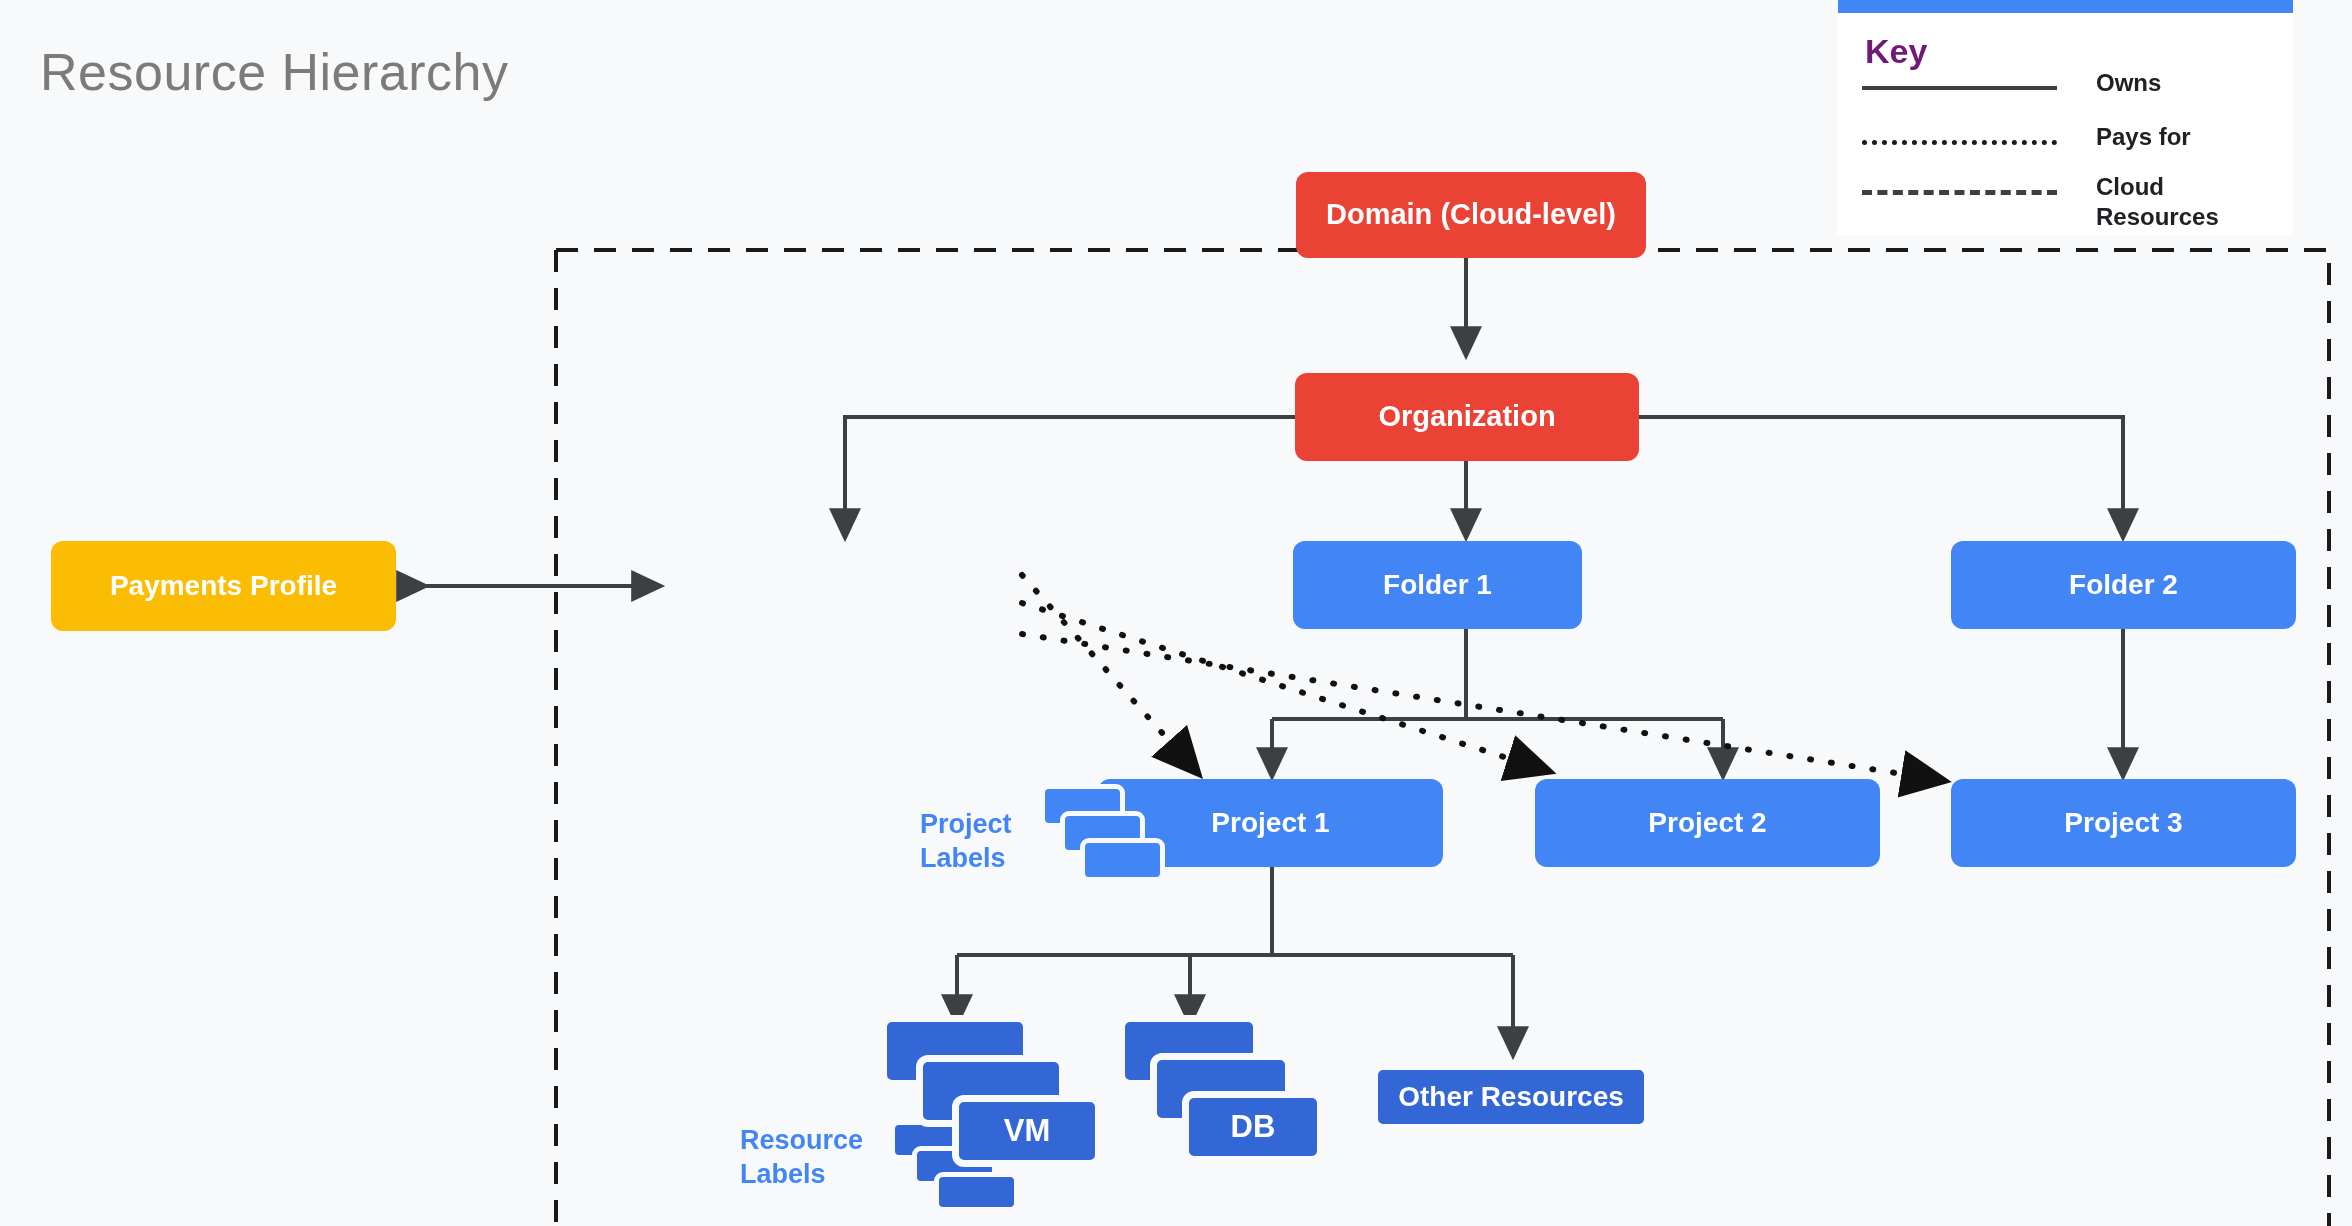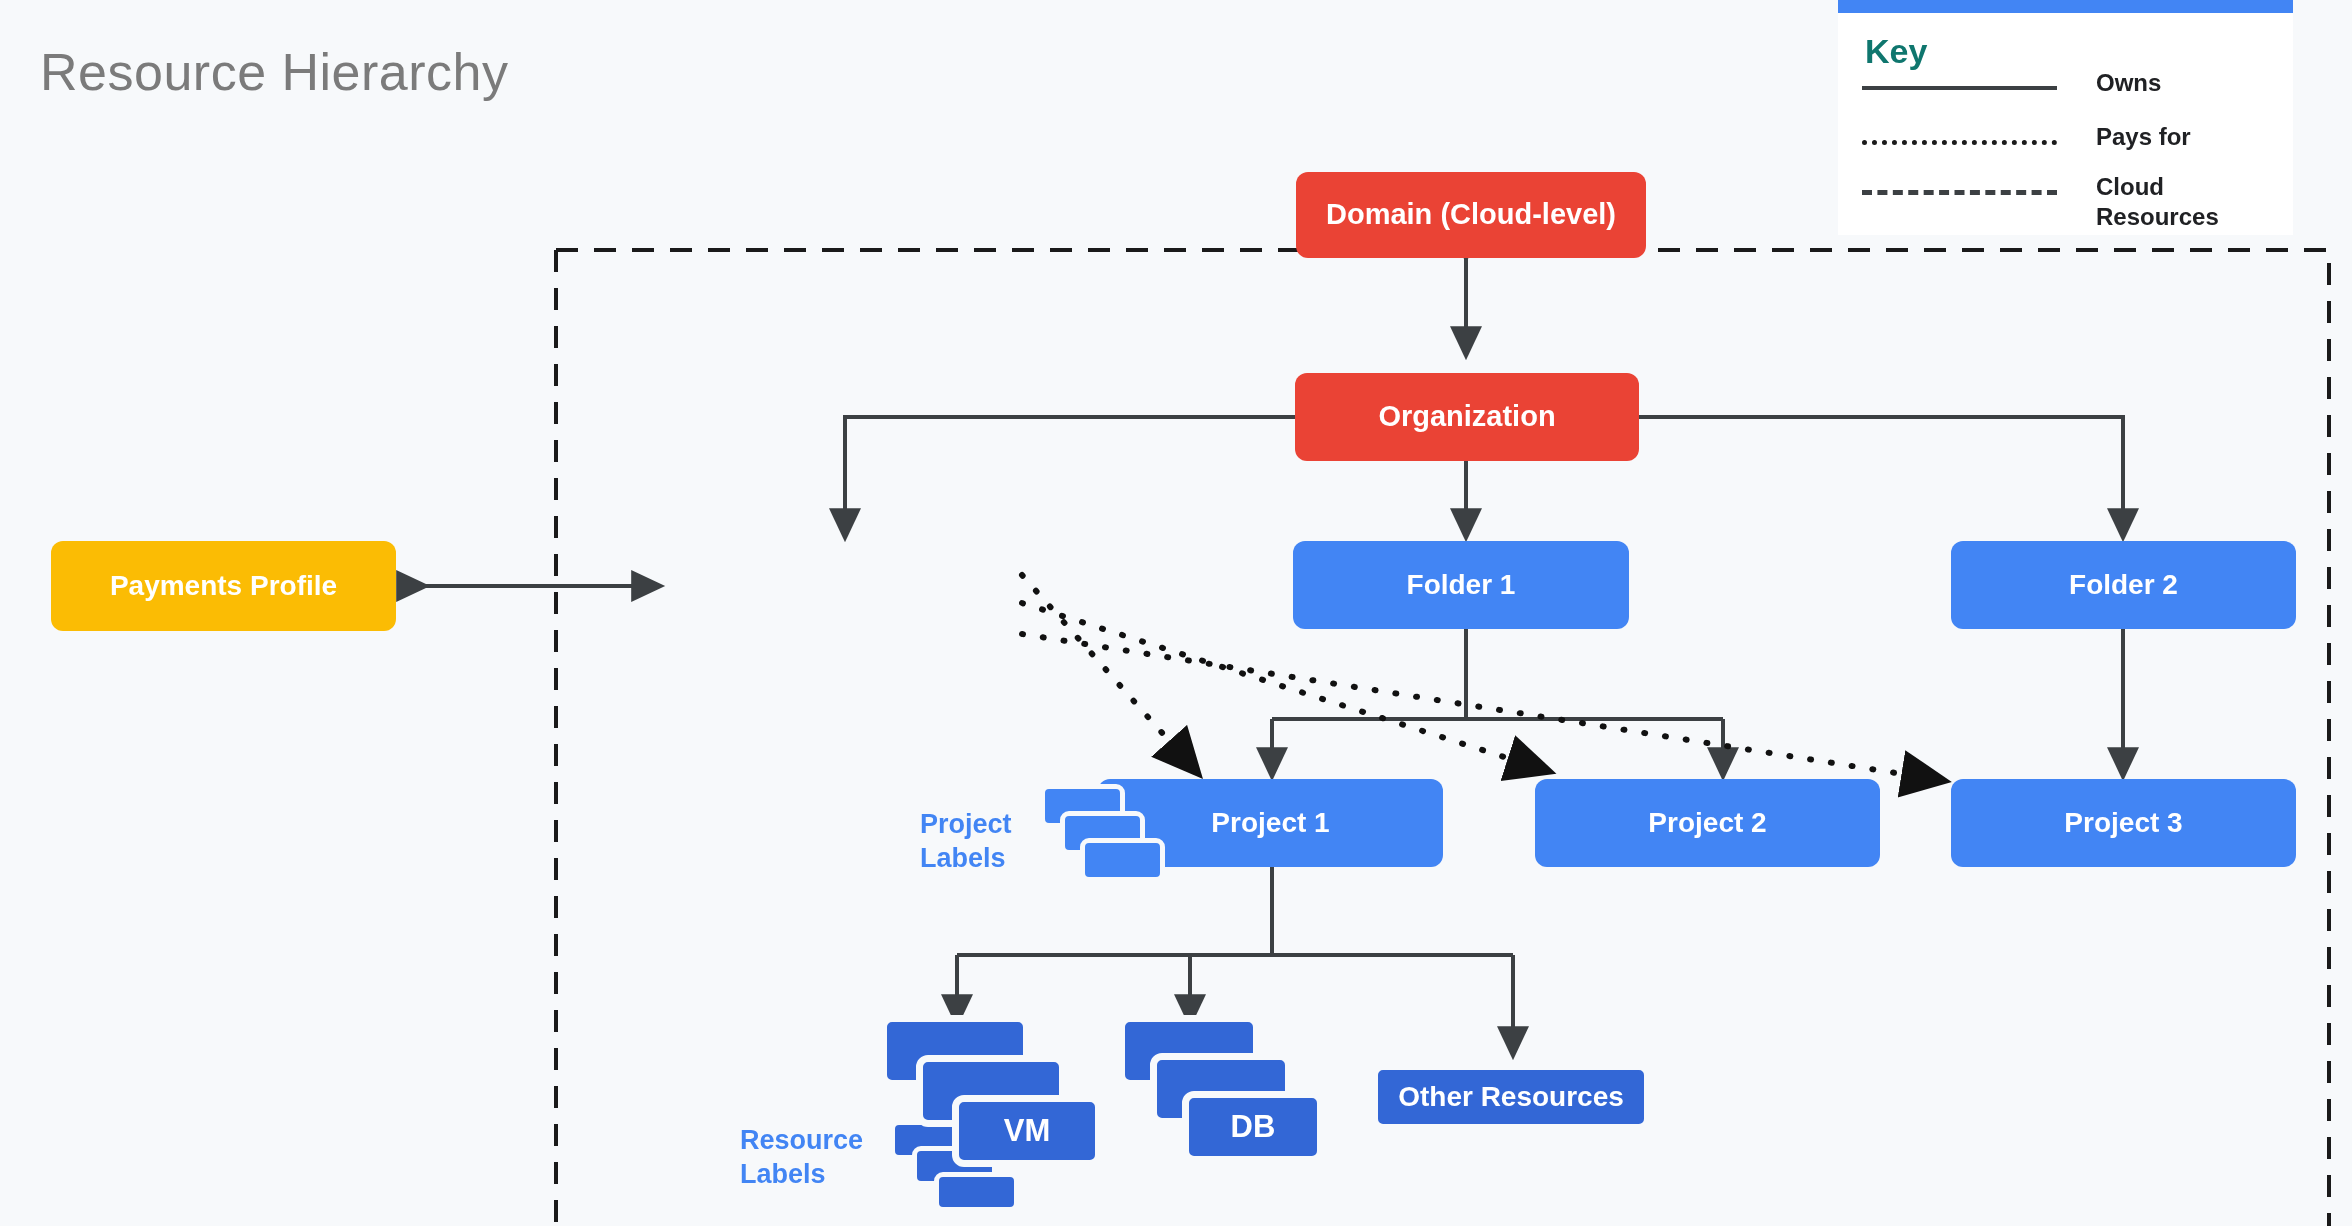--- a/index.html
+++ b/index.html
@@ -58,21 +58,21 @@
   }
 
   
   #legend{
     position:absolute;left:1838px;top:0px;
     width:455px;height:235px;background:#FFFFFF;
   }
   #legend-bar{position:absolute;left:0;top:0;width:455px;height:13px;background:#4285F4;}
   #legend-title{
     position:absolute;left:27px;top:32px;
-    font-size:34px;font-weight:bold;color:#0f766e;
+    font-size:34px;font-weight:bold;color:#701a75;
   }
   .lg-row{position:absolute;left:0;width:455px;height:40px;}
   .lg-sample{position:absolute;left:24px;width:195px;top:18px;height:0;}
   .lg-solid{border-top:4px solid #3C4043;}
   .lg-dot{border-top:5px dotted #1a1a1a;}
   .lg-dash{border-top:5px dashed #3C4043;}
   .lg-text{
     position:absolute;left:258px;top:0;
     font-size:24px;font-weight:bold;color:#202124;
     line-height:1.25;
@@ -137,21 +137,21 @@
 
   <div class="node n-red" style="left:1295px;top:373px;width:344px;height:88px;font-size:29px;">
     <span>Organization</span>
   </div>
 
   <div class="node n-yellow" style="left:51px;top:541px;width:345px;height:90px;font-size:28px;">
     <span>Payments Profile</span>
   </div>
 
 
-  <div class="node n-blue" style="left:1293px;top:541px;width:336px;height:88px;font-size:28px;">
+  <div class="node n-blue" style="left:1293px;top:541px;width:289px;height:88px;font-size:28px;">
     <span>Folder 1</span>
   </div>
 
   <div class="node n-blue" style="left:1951px;top:541px;width:345px;height:88px;font-size:28px;">
     <span>Folder 2</span>
   </div>
 
   <div class="node n-blue" style="left:1098px;top:779px;width:345px;height:88px;font-size:28px;">
     <span>Project 1</span>
   </div>

